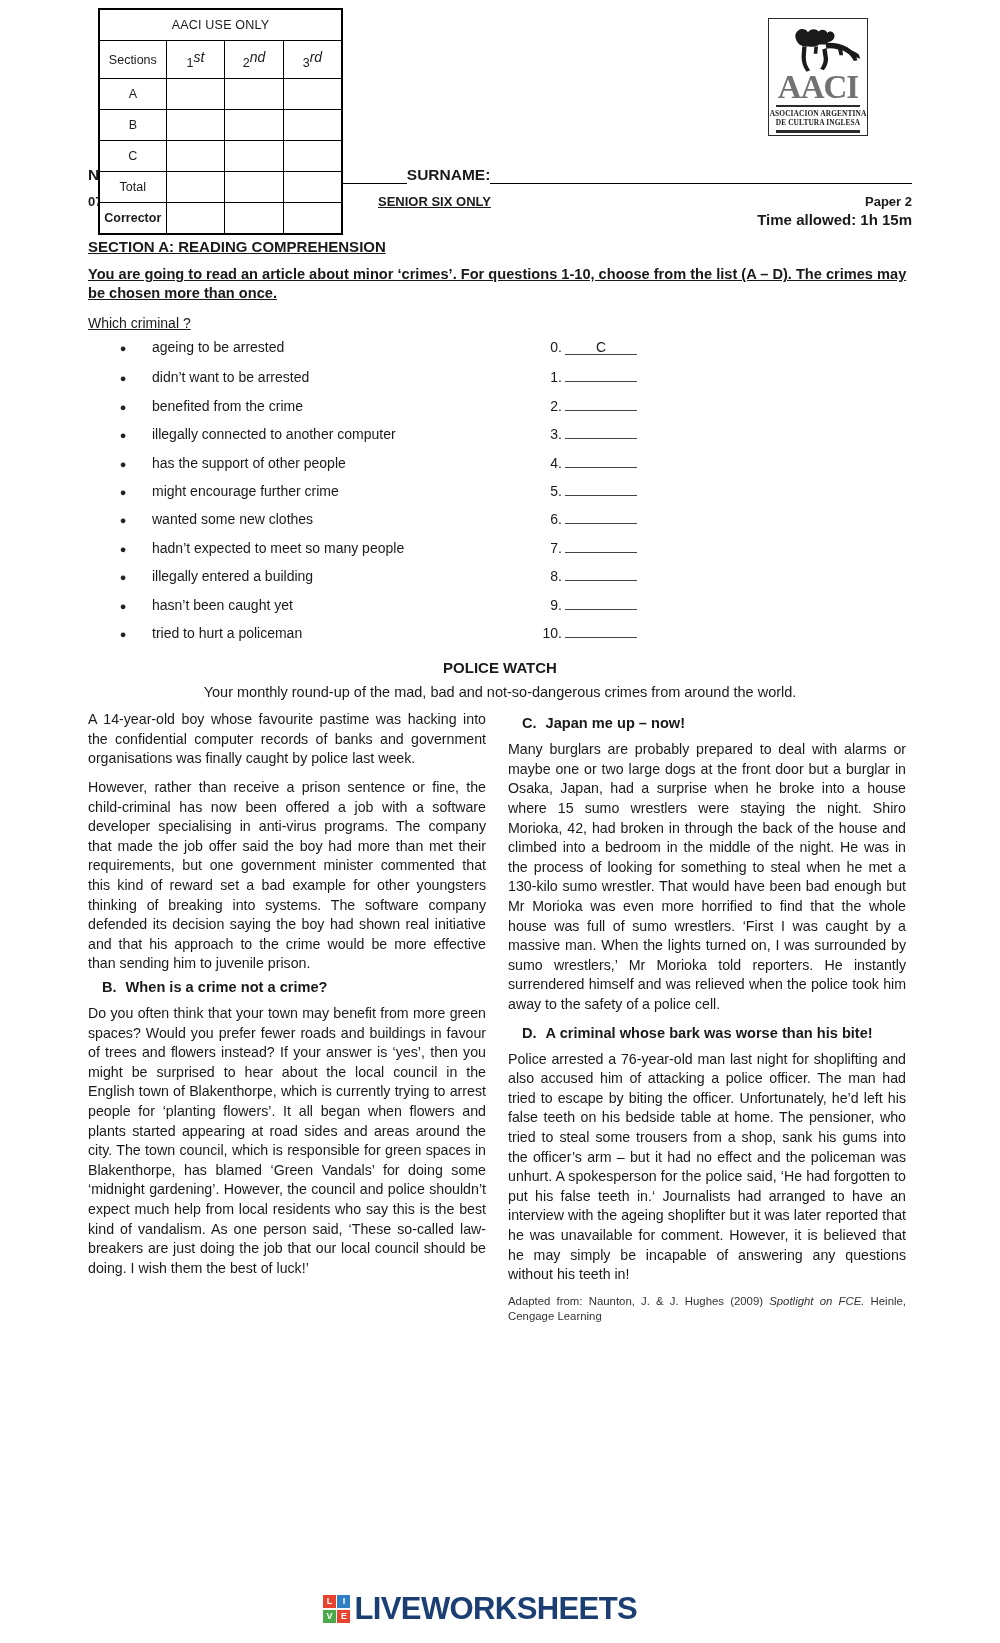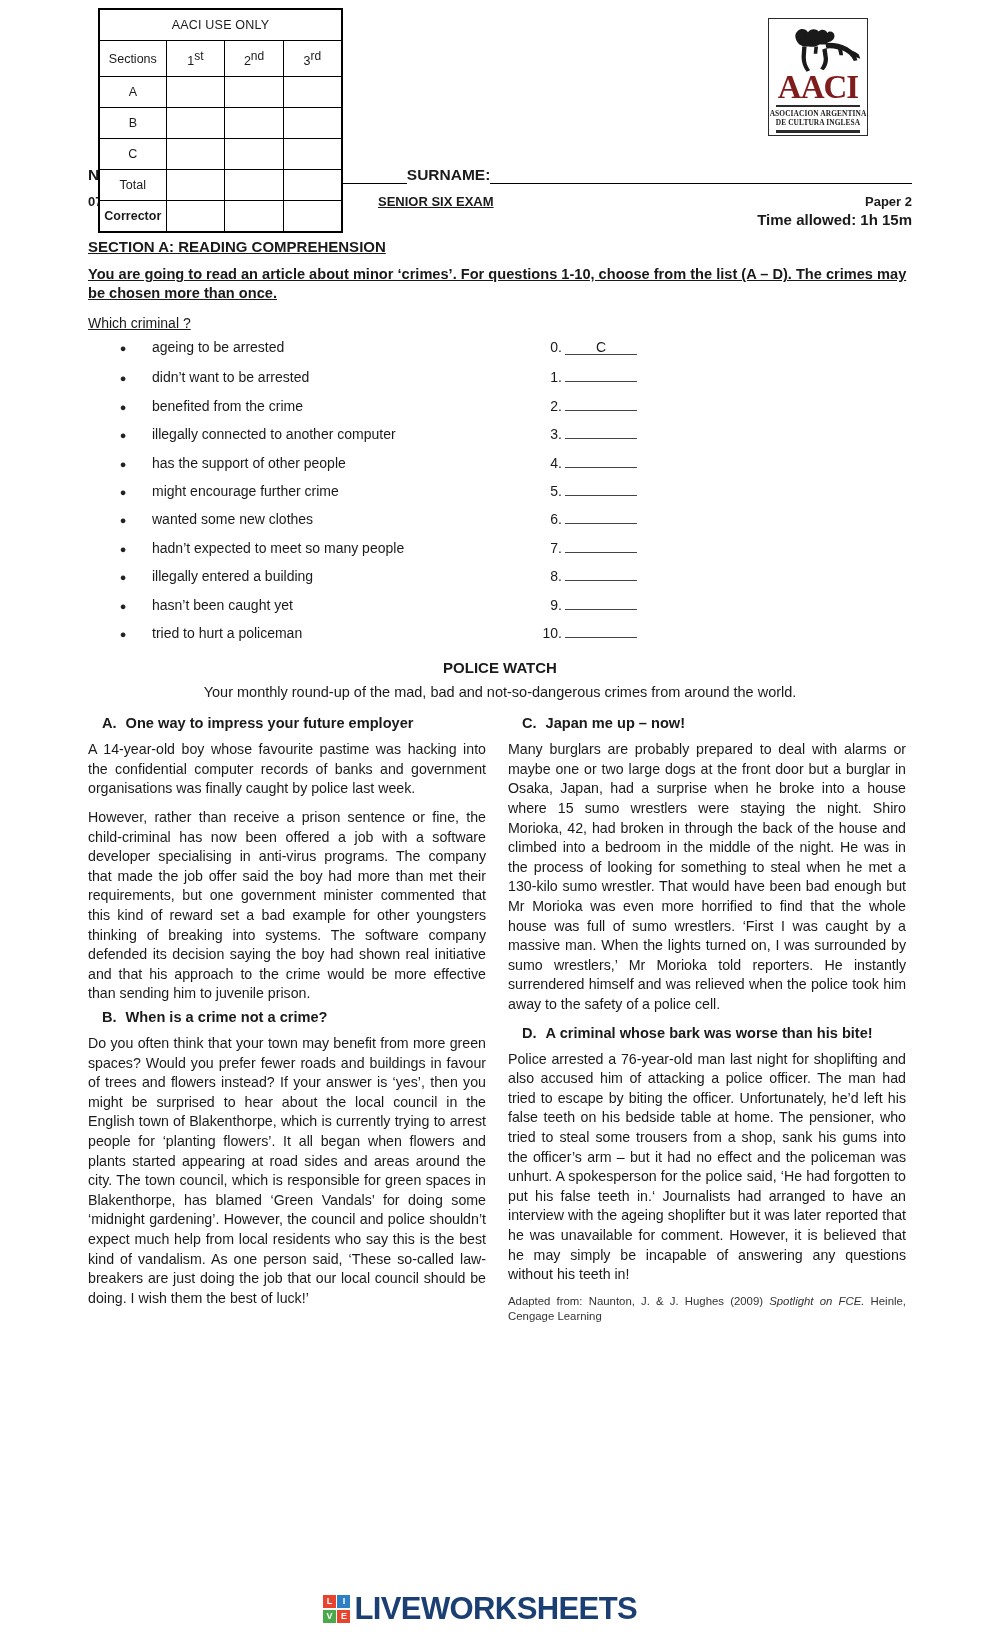--- a/index.html
+++ b/index.html
@@ -40,21 +40,21 @@
   }
   .aaci-title {
     font-weight: bold;
     font-size: 13px;
     letter-spacing: .2px;
     border-bottom: 1.6px solid #000 !important;
   }
   .aaci-table td.lbl { width: 63px; }
   .aaci-table td.col { width: 55px; }
   .aaci-table td.bold { font-weight: bold; }
-  .aaci-table sup { font-size: 12px; vertical-align: super; }
+  .aaci-table sup { font-size: 14px; vertical-align: super; font-style: italic; }
 
   
   .logo-box {
     position: absolute;
     left: 768px;
     top: 18px;
     width: 100px;
     height: 118px;
     border: 1.5px solid #2b2b2b;
     background: #fff;
@@ -64,21 +64,21 @@
     justify-content: flex-start;
     overflow: hidden;
   }
   .logo-lion { width: 86px; height: 52px; margin-top: 3px; }
   .logo-word {
     font-family: "Liberation Serif", serif;
     font-weight: bold;
     font-size: 33px;
     line-height: 30px;
     letter-spacing: -1px;
-    color: #7f1d1d;
+    color: #737373;
     margin-top: -2px;
   }
   .logo-rule { width: 84px; height: 1.5px; background: #2b2b2b; margin: 3px 0 2px; }
   .logo-sub {
     font-family: "Liberation Serif", serif;
     font-weight: bold;
     font-size: 7.4px;
     line-height: 9px;
     text-align: center;
     letter-spacing: .1px;
@@ -330,21 +330,21 @@
 
   <div class="name-row">
     <span class="lbl">NAME:</span>
     <span class="fill-line name"></span>
     <span class="lbl">SURNAME:</span>
     <span class="fill-line"></span>
   </div>
 
   <div class="meta-row">
     <span class="meta-date">07/10</span>
-    <span class="meta-exam">SENIOR SIX EXAM</span>
+    <span class="meta-exam">SENIOR SIX ONLY</span>
     <span class="meta-paper">Paper 2</span>
   </div>
   <div class="time-row">Time allowed: 1h 15m</div>
 
   <div class="section-head">SECTION A: READING COMPREHENSION</div>
   <div class="instructions">You are going to read an article about minor ‘crimes’. For questions 1-10, choose from the list (A – D). The crimes may be chosen more than once.</div>
   <div class="which">Which criminal ?</div>
 
   <div class="qlist">
     <div class="qrow">
@@ -414,23 +414,20 @@
       <span class="qblank"></span>
     </div>
   </div>
 
   <div class="police-watch">POLICE WATCH</div>
   <div class="round-up">Your monthly round-up of the mad, bad and not-so-dangerous crimes from around the world.</div>
 
   <div class="cols">
 
     <div class="col">
-      <div class="art-head">
-        <span class="letter">A.</span><span>One way to impress your future employer</span>
-      </div>
       <p class="art-p">A 14-year-old boy whose favourite pastime was hacking into the confidential computer records of banks and government organisations was finally caught by police last week.</p>
       <p class="art-p last">However, rather than receive a prison sentence or fine, the child-criminal has now been offered a job with a software developer specialising in anti-virus programs. The company that made the job offer said the boy had more than met their requirements, but one government minister commented that this kind of reward set a bad example for other youngsters thinking of breaking into systems. The software company defended its decision saying the boy had shown real initiative and that his approach to the crime would be more effective than sending him to juvenile prison.</p>
 
       <div class="art-head">
         <span class="letter">B.</span><span>When is a crime not a crime?</span>
       </div>
       <p class="art-p">Do you often think that your town may benefit from more green spaces? Would you prefer fewer roads and buildings in favour of trees and flowers instead? If your answer is ‘yes’, then you might be surprised to hear about the local council in the English town of Blakenthorpe, which is currently trying to arrest people for ‘planting flowers’. It all began when flowers and plants started appearing at road sides and areas around the city. The town council, which is responsible for green spaces in Blakenthorpe, has blamed ‘Green Vandals’ for doing some ‘midnight gardening’. However, the council and police shouldn’t expect much help from local residents who say this is the best kind of vandalism. As one person said, ‘These so-called law-breakers are just doing the job that our local council should be doing. I wish them the best of luck!’</p>
     </div>
 
     <div class="col">

